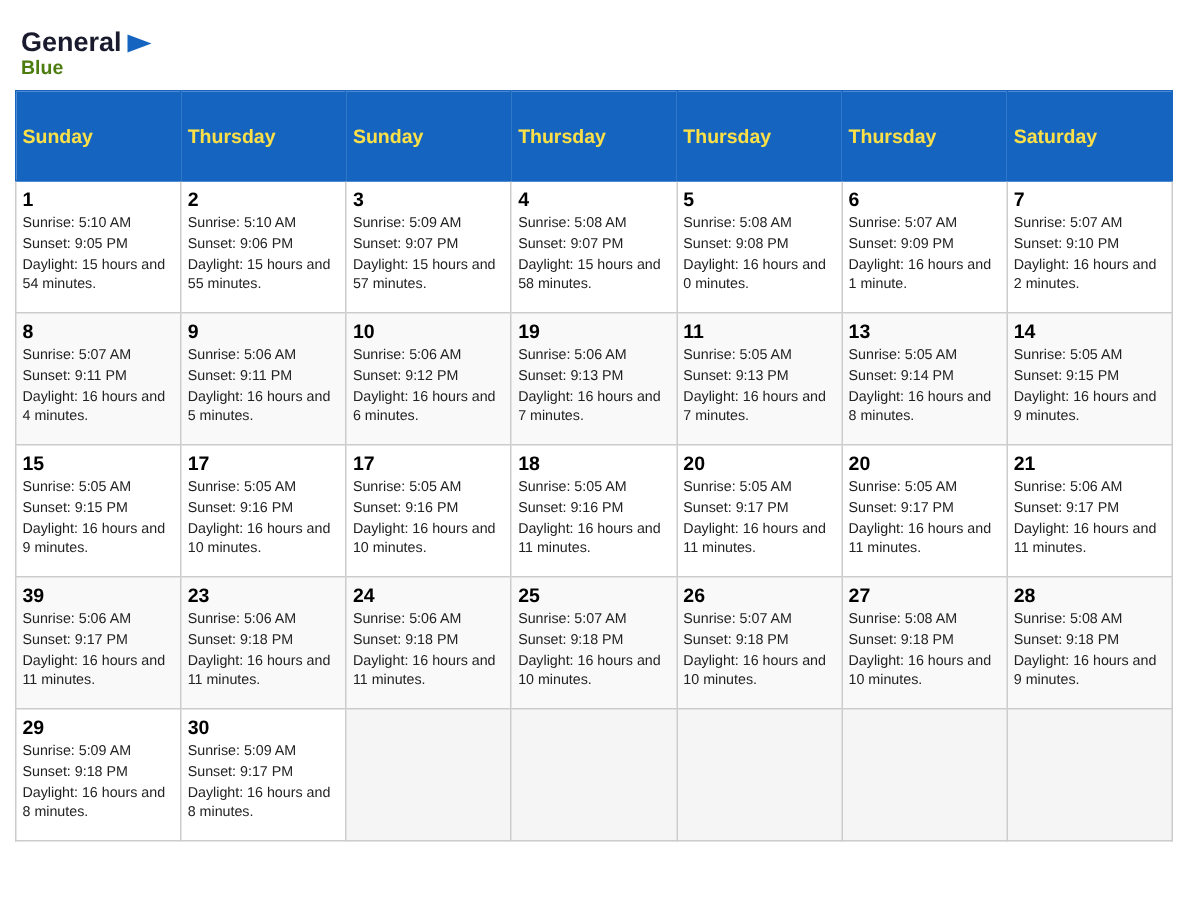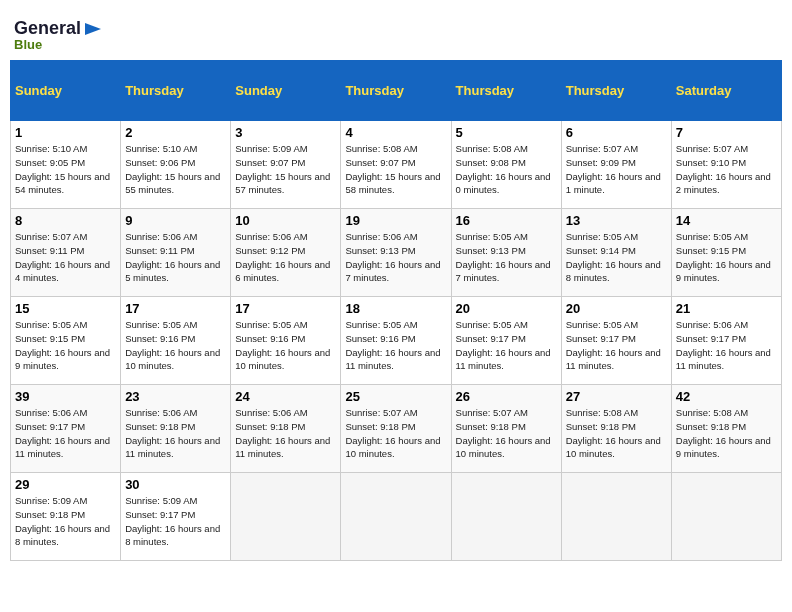--- a/index.html
+++ b/index.html
@@ -192,21 +192,21 @@
       </td>
         <td>
         <span class="day-num">19</span>
         <div class="day-info">
           Sunrise: 5:06 AM<br>
           Sunset: 9:13 PM<br>
           Daylight: 16 hours and 7 minutes.
         </div>
       </td>
         <td>
-        <span class="day-num">16</span>
+        <span class="day-num">11</span>
         <div class="day-info">
           Sunrise: 5:05 AM<br>
           Sunset: 9:13 PM<br>
           Daylight: 16 hours and 7 minutes.
         </div>
       </td>
         <td>
         <span class="day-num">13</span>
         <div class="day-info">
           Sunrise: 5:05 AM<br>
@@ -324,21 +324,21 @@
       </td>
         <td>
         <span class="day-num">27</span>
         <div class="day-info">
           Sunrise: 5:08 AM<br>
           Sunset: 9:18 PM<br>
           Daylight: 16 hours and 10 minutes.
         </div>
       </td>
         <td>
-        <span class="day-num">42</span>
+        <span class="day-num">28</span>
         <div class="day-info">
           Sunrise: 5:08 AM<br>
           Sunset: 9:18 PM<br>
           Daylight: 16 hours and 9 minutes.
         </div>
       </td>
       </tr>
       <tr>
         <td>
         <span class="day-num">29</span>

